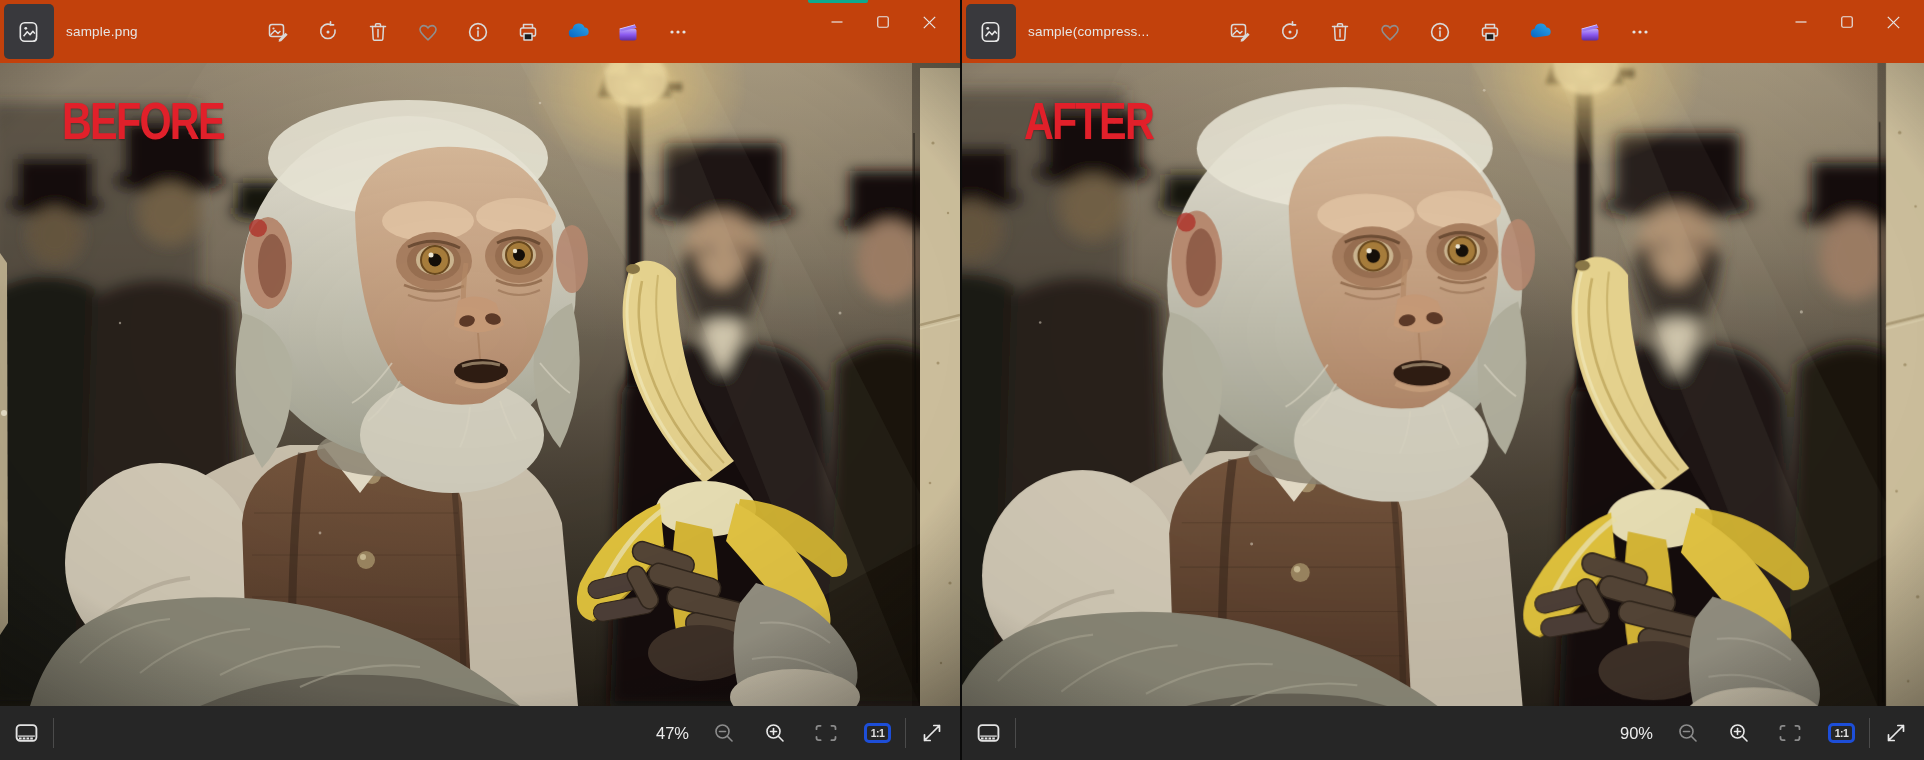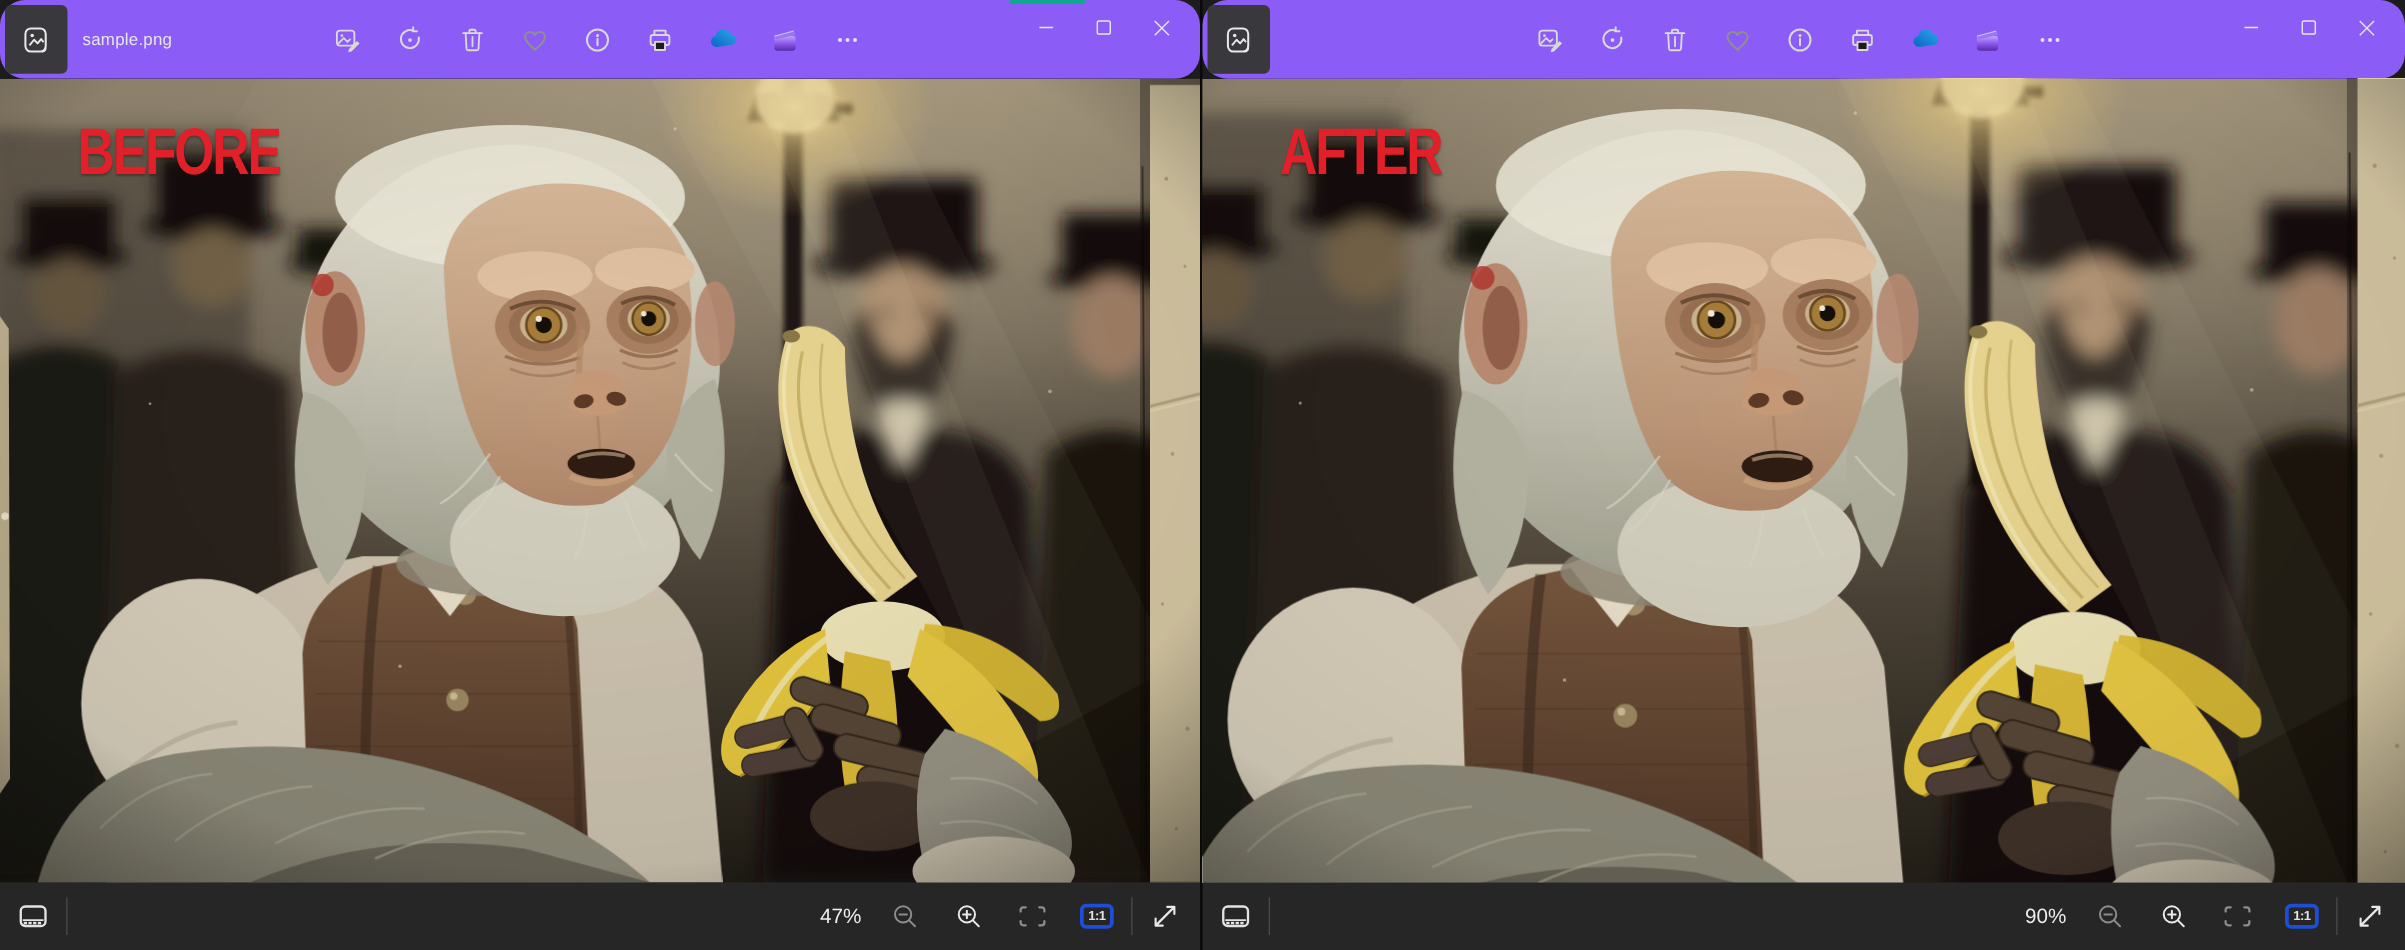--- a/index.html
+++ b/index.html
@@ -5,21 +5,21 @@
   * { margin:0; padding:0; box-sizing:border-box; }
   html,body { width:1924px; height:760px; background:#000; overflow:hidden;
               font-family:"Liberation Sans", sans-serif; }
   .stage { position:relative; width:1924px; height:760px; background:#0a0a0a; }
 
   .window { position:absolute; top:0; height:760px; background:#1c1c1c; }
   .win-before { left:0; width:960px; }
   .win-after  { left:962px; width:962px; }
 
   
-  .titlebar { position:absolute; top:0; left:0; right:0; height:63px; background:#8b5cf6;border-radius:20px; }
+  .titlebar { position:absolute; top:0; left:0; right:0; height:63px; background:#c2410c; }
   .appicon-box { position:absolute; left:4px; top:4px; width:50px; height:55px;
                  background:#39393d; border-radius:5px; display:flex; align-items:center;
                  justify-content:center; cursor:pointer; }
   .filename { position:absolute; left:66px; top:0; height:63px; display:flex;
               align-items:center; color:#e6e6e6; font-size:13.5px; letter-spacing:.2px; }
   .toolbar { position:absolute; left:264px; top:0; height:63px; display:flex; align-items:center; }
   .tool-btn { width:28px; height:34px; margin-right:22px; display:flex; align-items:center;
               justify-content:center; border-radius:4px; cursor:pointer; }
   .win-controls { position:absolute; right:8px; top:0; height:44px; display:flex; align-items:center; }
   .wc-btn { width:46px; height:40px; display:flex; align-items:center; justify-content:center; cursor:pointer; }
@@ -430,20 +430,21 @@
   <div class="window win-after">
     <div class="titlebar">
       <div class="appicon-box">
         <svg width="26" height="26" viewBox="0 0 24 24">
           <rect x="4" y="3.5" width="15" height="17" rx="4" fill="none" stroke="#e8e8e8" stroke-width="1.5"></rect>
           <path d="M7,16 l3.4-4.2 2.6,2.7 2.6-3.2 1.8,2.2" fill="none" stroke="#e8e8e8" stroke-width="1.4" stroke-linejoin="round"></path>
           <circle cx="9" cy="8.6" r="1.3" fill="#e8e8e8"></circle>
           <path d="M19,17.5 q0,3 -3,3" fill="none" stroke="#e8e8e8" stroke-width="1.3"></path>
         </svg>
       </div>
+      <div class="filename">sample(compress...</div>
       <div class="toolbar">
         <div class="tool-btn">
           <svg width="24" height="24" viewBox="0 0 24 24" fill="none" stroke="#d9d9d9" stroke-width="1.5" stroke-linecap="round" stroke-linejoin="round">
             <rect x="3.5" y="4.5" width="14" height="12" rx="2.5"></rect>
             <circle cx="7.5" cy="8.5" r="1.1" fill="#d9d9d9" stroke="none"></circle>
             <path d="M5,14.5 L9,10.5 L12,13.5 L14,11.5"></path>
             <path d="M13.2,19.2 L19.6,12.8 L21.6,14.8 L15.2,21.2 L12.6,21.8 Z" fill="#d9d9d9" stroke="none"></path>
           </svg>
         </div>
         <div class="tool-btn">

